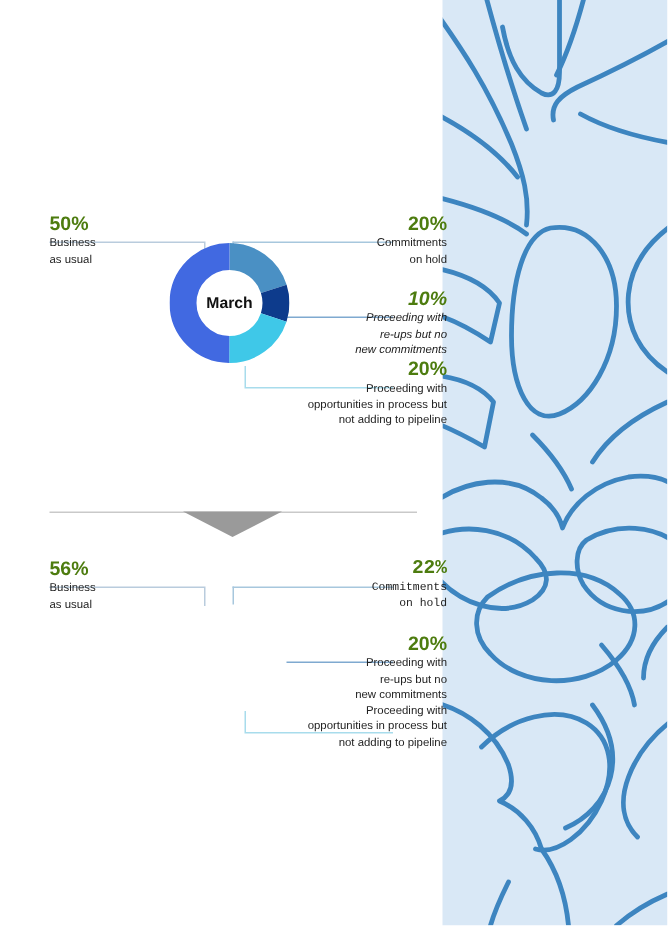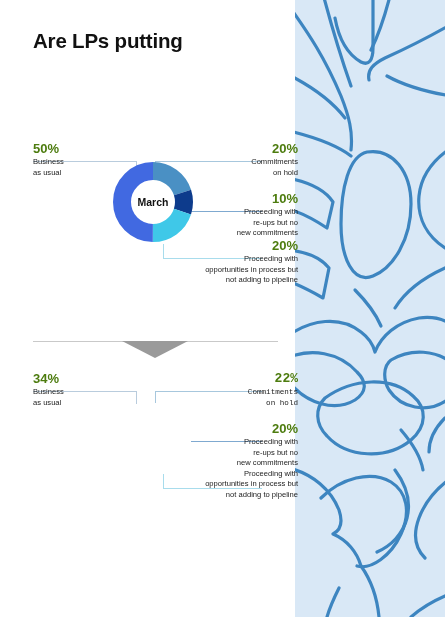--- a/index.html
+++ b/index.html
@@ -109,21 +109,20 @@
         <path d="M 156 478 C 142 488, 130 502, 124 518 C 118 534, 120 548, 130 558"></path>
         <path d="M 66 566 C 76 580, 82 596, 84 617"></path>
         <path d="M 44 588 C 38 600, 34 610, 32 617"></path>
         <path d="M 150 596 C 136 602, 124 610, 116 617"></path>
         <path d="M 106 430 C 118 444, 126 458, 128 470"></path>
       </g>
     </svg>
   </div>
 
   <div class="title">
-    <span class="tl">Are LPs putting</span>
   </div>
 
   <div class="chart-block" id="block-march">
 
     <div class="leader">
       <div class="h" style="left:33px;top:21px;width:103px;background:#b9ccdd;"></div>
       <div class="v" style="left:136px;top:21px;height:13px;background:#b9ccdd;"></div>
     </div>
     <div class="leader">
       <div class="v" style="left:155px;top:21px;height:12px;background:#a7c7dd;"></div>
@@ -159,21 +158,21 @@
       <span class="desc">Business</span>
       <span class="desc">as usual</span>
     </div>
 
     <div class="lbl right" style="left:162px;top:2px;width:100px;">
       <span class="pct">20%</span>
       <span class="desc">Commitments</span>
       <span class="desc">on hold</span>
     </div>
 
-    <div class="lbl right" style="left:162px;top:52px;width:100px;">
+    <div class="lbl right" style="left:162px;top:52px;width:100px;font-style:italic;">
       <span class="pct">10%</span>
       <span class="desc">Proceeding with</span>
       <span class="desc">re-ups but no</span>
       <span class="desc">new commitments</span>
     </div>
 
     <div class="lbl right" style="left:112px;top:99px;width:150px;">
       <span class="pct">20%</span>
       <span class="desc">Proceeding with</span>
       <span class="desc">opportunities in process but</span>
@@ -197,21 +196,21 @@
     <div class="leader">
       <div class="h" style="left:191px;top:71px;width:71px;background:#7fa9d0;"></div>
     </div>
     <div class="leader">
       <div class="v" style="left:163px;top:104px;height:14px;background:#a8dcec;"></div>
       <div class="h" style="left:163px;top:118px;width:99px;background:#a8dcec;"></div>
     </div>
 
 
     <div class="lbl left" style="top:2px;">
-      <span class="pct">34%</span>
+      <span class="pct">56%</span>
       <span class="desc">Business</span>
       <span class="desc">as usual</span>
     </div>
 
     <div class="lbl right" style="left:162px;top:2px;width:100px;font-family:Liberation Mono, monospace;">
       <span class="pct">22%</span>
       <span class="desc">Commitments</span>
       <span class="desc">on hold</span>
     </div>
 

